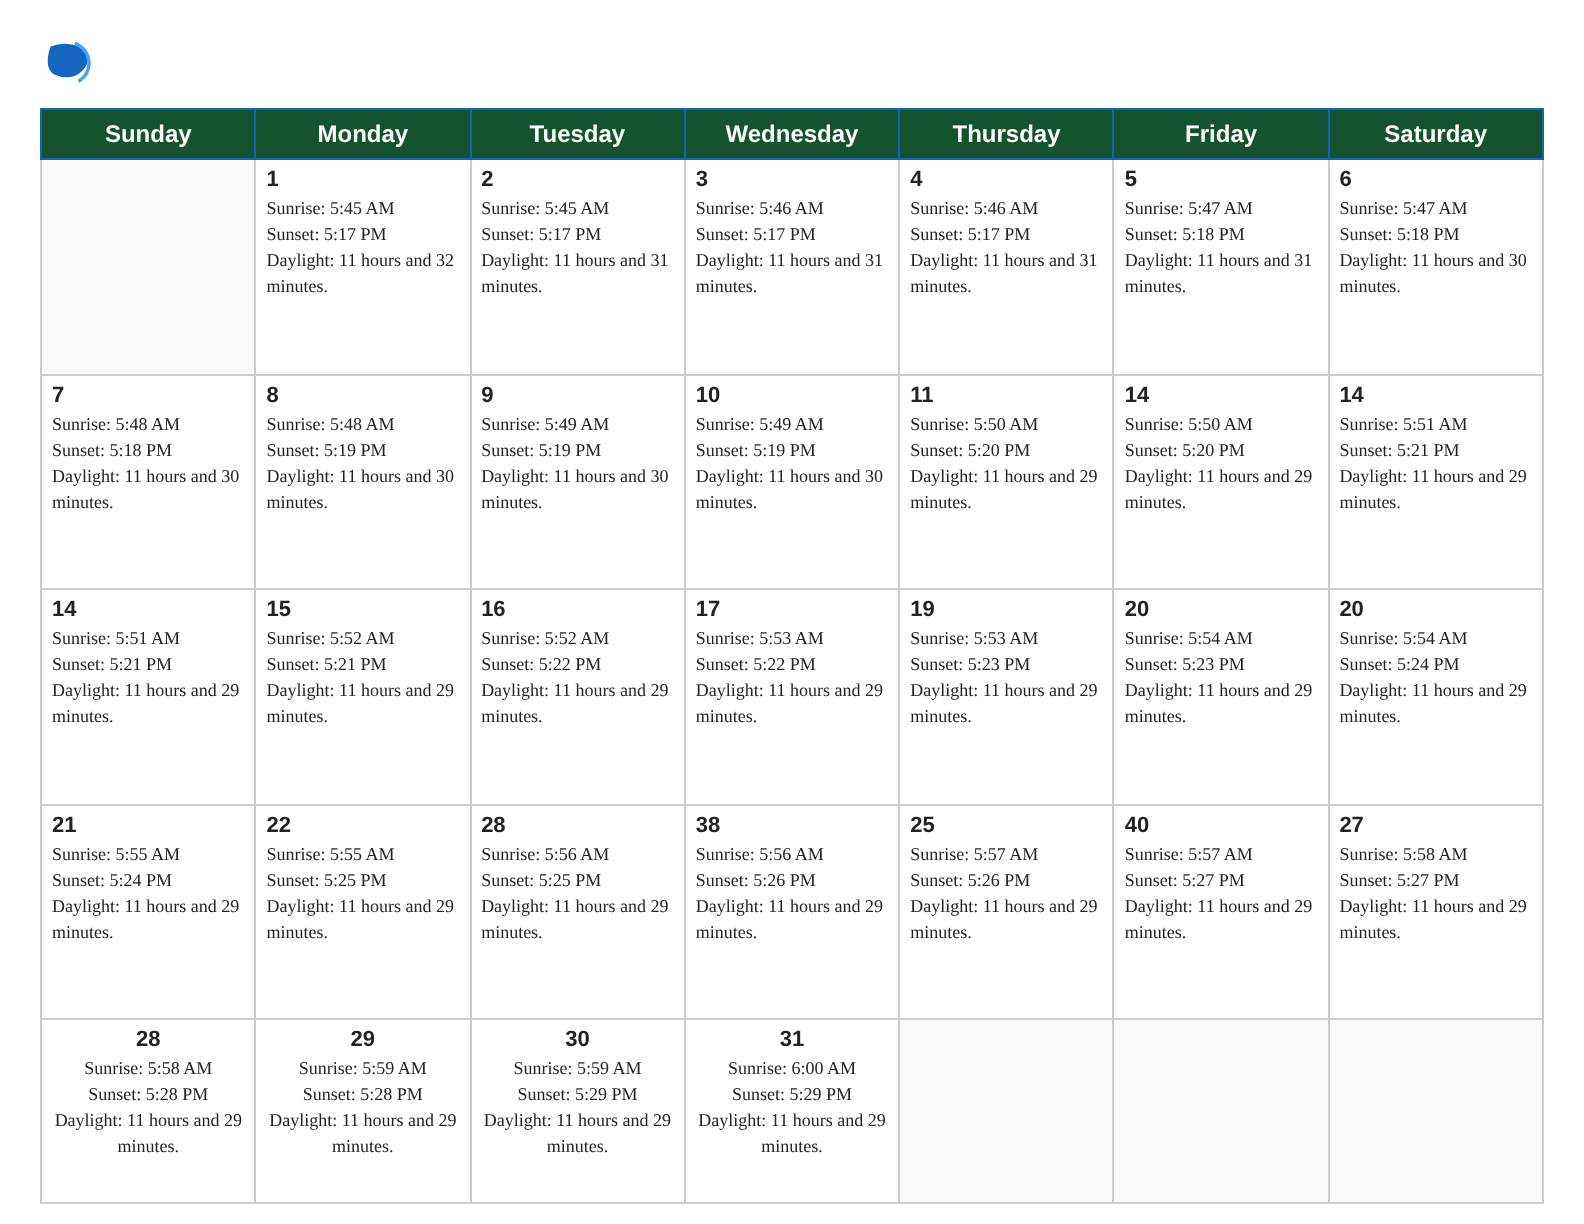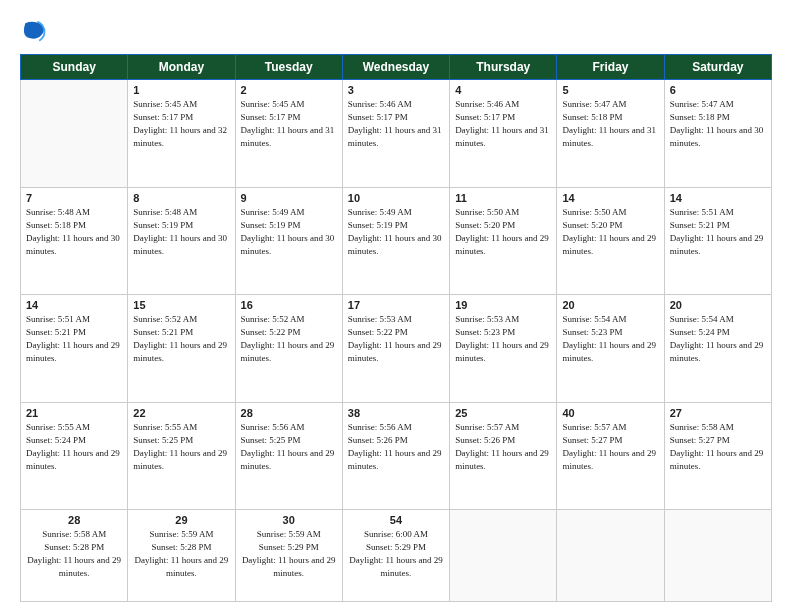--- a/index.html
+++ b/index.html
@@ -260,21 +260,21 @@
           </td>
           <td>
             <span class="day-num">29</span>
             <div class="day-info">Sunrise: 5:59 AM<br>Sunset: 5:28 PM<br>Daylight: 11 hours and 29 minutes.</div>
           </td>
           <td>
             <span class="day-num">30</span>
             <div class="day-info">Sunrise: 5:59 AM<br>Sunset: 5:29 PM<br>Daylight: 11 hours and 29 minutes.</div>
           </td>
           <td>
-            <span class="day-num">54</span>
+            <span class="day-num">31</span>
             <div class="day-info">Sunrise: 6:00 AM<br>Sunset: 5:29 PM<br>Daylight: 11 hours and 29 minutes.</div>
           </td>
           <td class="empty"></td>
           <td class="empty"></td>
           <td class="empty"></td>
         </tr>
       </tbody>
   </table>
 </div>
 

